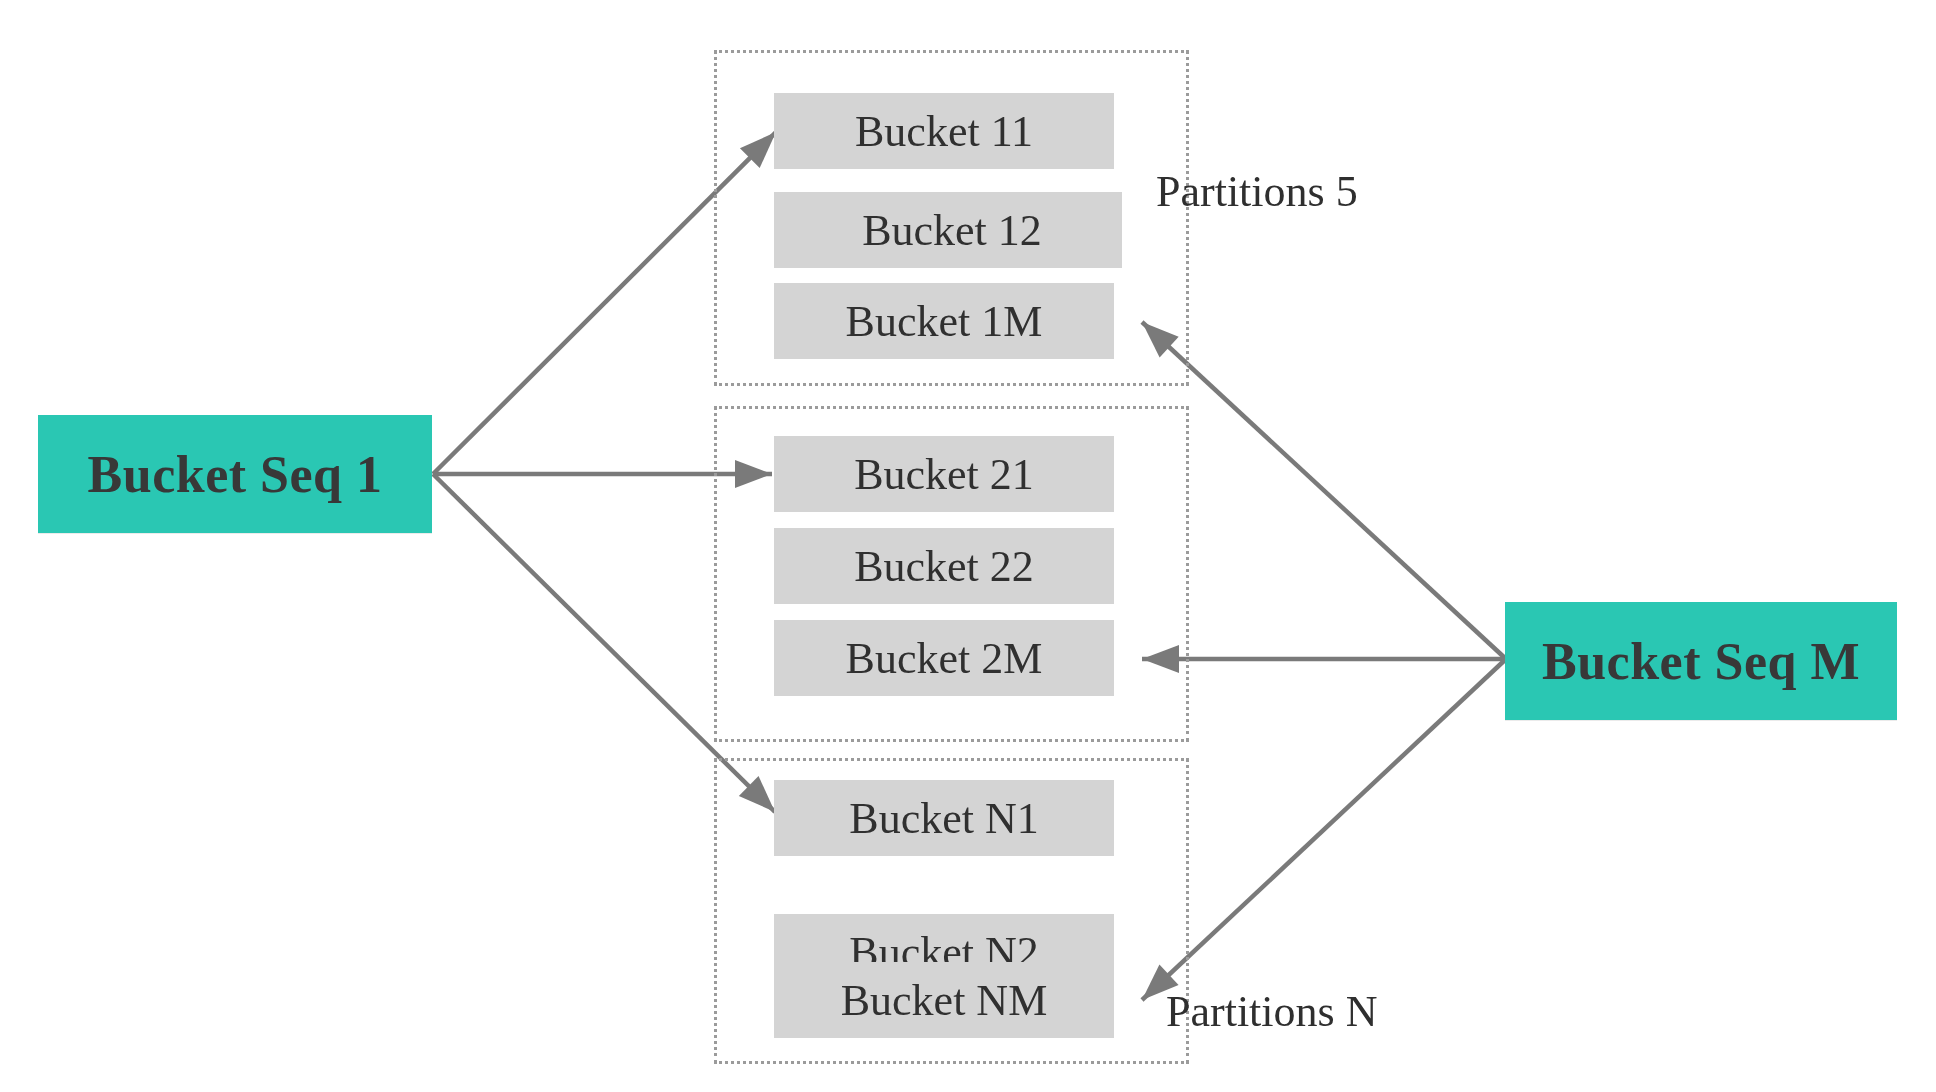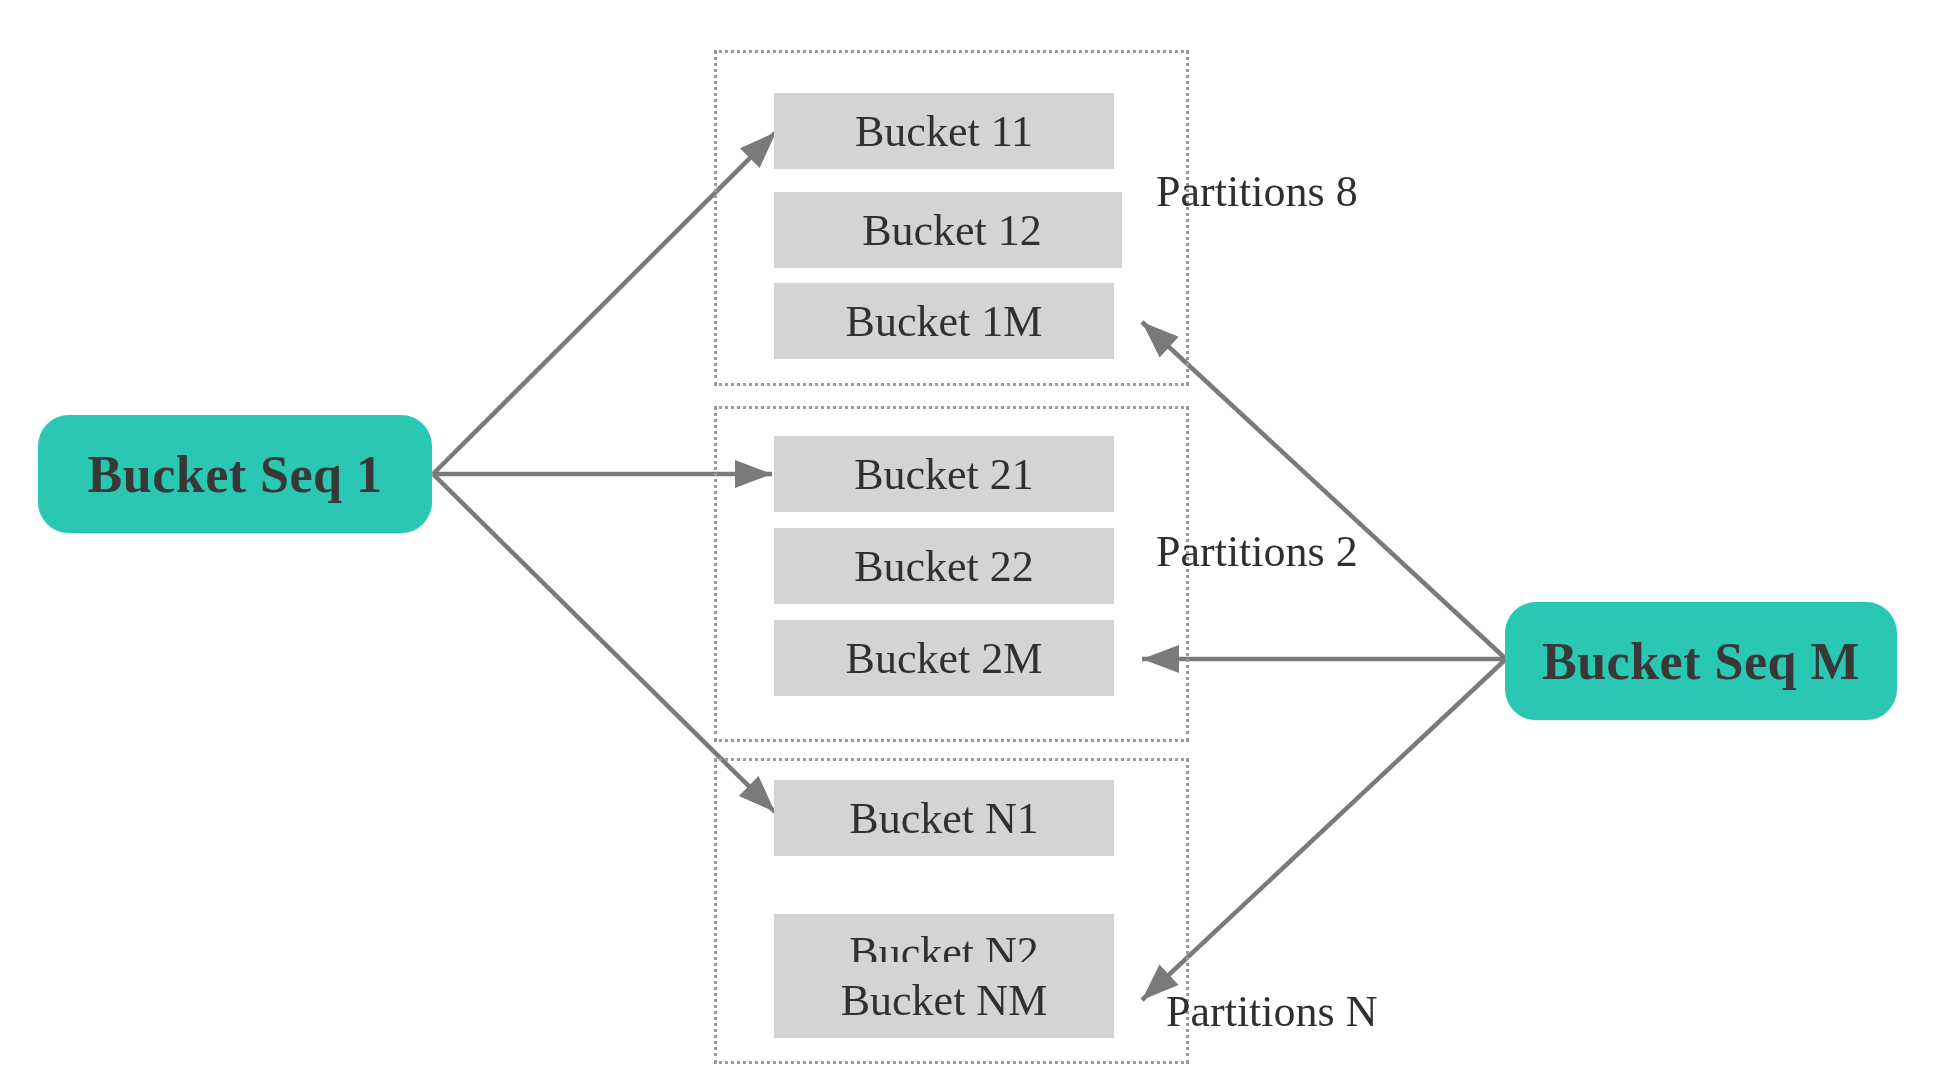--- a/index.html
+++ b/index.html
@@ -19,21 +19,20 @@
     position: absolute;
     background: var(--seq-fill, #2ac7b3);
     color: var(--text-dark, #383838);
     display: flex;
     align-items: center;
     justify-content: center;
     font-weight: bold;
     font-size: 52px;
     letter-spacing: 0.5px;
     box-shadow: 0 1px 0 rgba(0,0,0,0.08);
-    border-radius: 31px;
   }
   #seq-1 { left: 38px;   top: 415px; width: 394px; height: 118px; }
   #seq-m { left: 1505px; top: 602px; width: 392px; height: 118px; }
 
   .partition-box {
     position: absolute;
     left: 714px;
     width: 475px;
     border: 3px dotted var(--dotted, #9b9b9b);
     box-sizing: border-box;
@@ -123,17 +122,16 @@
   <div class="bucket" id="bucket-1m">Bucket 1M</div>
 
   <div class="bucket" id="bucket-21">Bucket 21</div>
   <div class="bucket" id="bucket-22">Bucket 22</div>
   <div class="bucket" id="bucket-2m">Bucket 2M</div>
 
   <div class="bucket" id="bucket-n1">Bucket N1</div>
   <div class="bucket" id="bucket-n2">Bucket N2</div>
   <div class="bucket" id="bucket-nm">Bucket NM</div>
 
-  <div class="partition-label" id="label-partition-1">Partitions 8</div>
-  <div class="partition-label" id="label-partition-2">Partitions 2</div>
+  <div class="partition-label" id="label-partition-1">Partitions 5</div>
   <div class="partition-label" id="label-partition-3">Partitions N</div>
 
 </div>
 
 </body></html>

